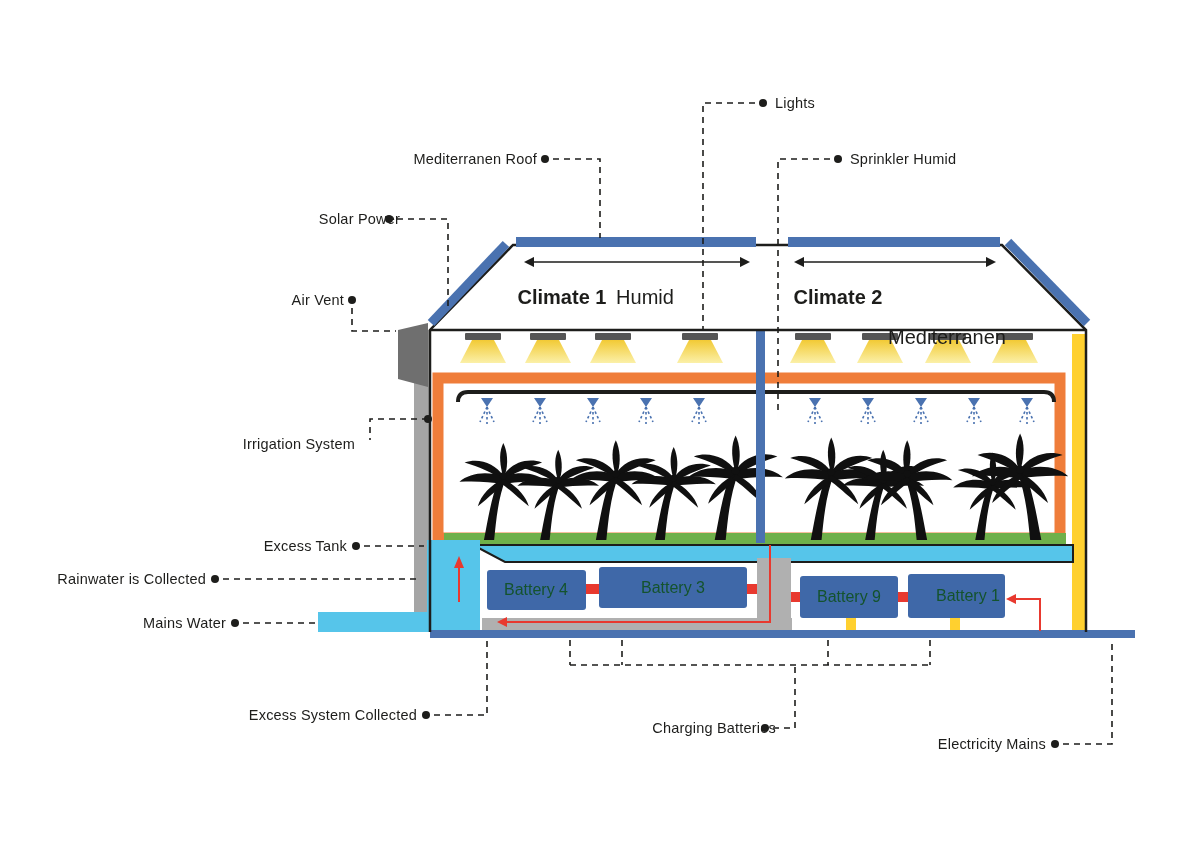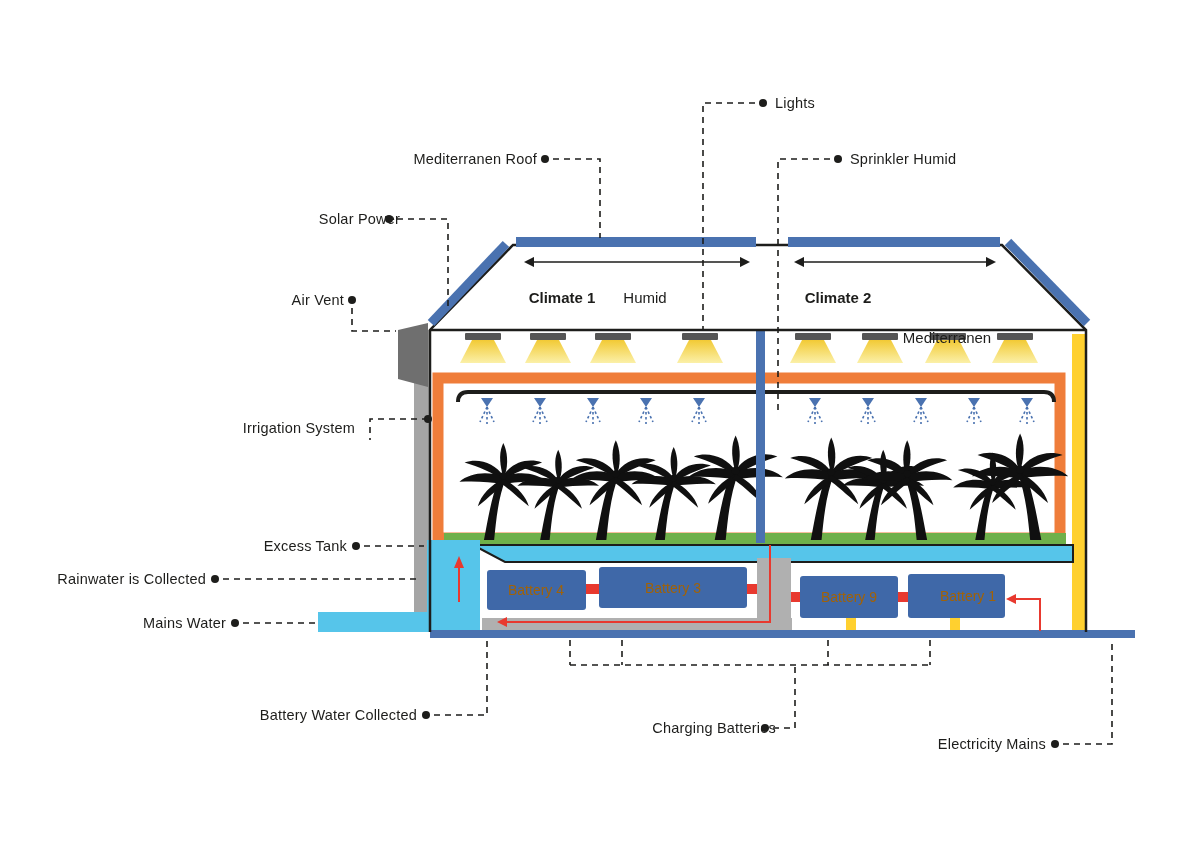--- a/index.html
+++ b/index.html
@@ -4,23 +4,23 @@
 <style>
   html,body{margin:0;padding:0;background:#fff;}
   .canvas{
     position:relative;width:1141px;height:848px;background:#ffffff;
     font-family:Liberation Sans, sans-serif;color:#1d1d1b;overflow:hidden;
   }
   .canvas svg{position:absolute;left:0;top:0;}
   .lbl{position:absolute;font-size:14.5px;letter-spacing:.2px;white-space:nowrap;}
   .lbl.r{transform:translate(-100%,-50%);}
   .lbl.l{transform:translate(0,-50%);}
-  .zone{position:absolute;transform:translate(-50%,-50%);font-size:15px;white-space:nowrap;text-align:center;}
+  .zone{position:absolute;transform:translate(-50%,-50%);font-size:20px;white-space:nowrap;text-align:center;}
   .zone.name{font-weight:700;}
-  .bat{position:absolute;transform:translate(-50%,-50%);color:#a16207;font-size:14px;white-space:nowrap;}
+  .bat{position:absolute;transform:translate(-50%,-50%);color:#14532d;font-size:16px;white-space:nowrap;}
 </style>
 </head>
 <body>
 
 <div class="canvas">
 
 <svg width="1200" height="848" viewBox="0 0 1200 848">
   <defs>
     <linearGradient id="glow" x1="0" y1="0" x2="0" y2="1">
       <stop offset="0" stop-color="#F2CA35"></stop>
@@ -187,25 +187,25 @@
         <circle cx="765" cy="728" r="4"></circle>
         <circle cx="1055" cy="744" r="4"></circle>
   </g>
 </svg>
 
 <div class="lbl l" style="left:775px;top:103px;">Lights</div>
 <div class="lbl r" style="left:537px;top:159px;">Mediterranen Roof</div>
 <div class="lbl l" style="left:850px;top:159px;">Sprinkler Humid</div>
 <div class="lbl r" style="left:368px;top:219px;margin-left:32px;">Solar Power</div>
 <div class="lbl r" style="left:344px;top:300px;">Air Vent</div>
-<div class="lbl r" style="left:355px;top:428px;">Irrigation System</div>
+<div class="lbl r" style="left:355px;top:444px;">Irrigation System</div>
 <div class="lbl r" style="left:347px;top:546px;">Excess Tank</div>
 <div class="lbl r" style="left:206px;top:579px;">Rainwater is Collected</div>
 <div class="lbl r" style="left:226px;top:623px;">Mains Water</div>
-<div class="lbl r" style="left:417px;top:715px;">Battery Water Collected</div>
+<div class="lbl r" style="left:417px;top:715px;">Excess System Collected</div>
 <div class="lbl r" style="left:776px;top:728px;">Charging Batteries</div>
 <div class="lbl r" style="left:1046px;top:744px;">Electricity Mains</div>
 
 <div class="zone name" style="left:562px;top:297px;">Climate 1</div>
 <div class="zone" style="left:645px;top:297px;">Humid</div>
 <div class="zone name" style="left:838px;top:297px;">Climate 2</div>
 <div class="zone" style="left:947px;top:297px;margin-top:40px;">Mediterranen</div>
 
 <div class="bat" style="left:536px;top:590px;">Battery 4</div>
 <div class="bat" style="left:673px;top:588px;">Battery 3</div>

